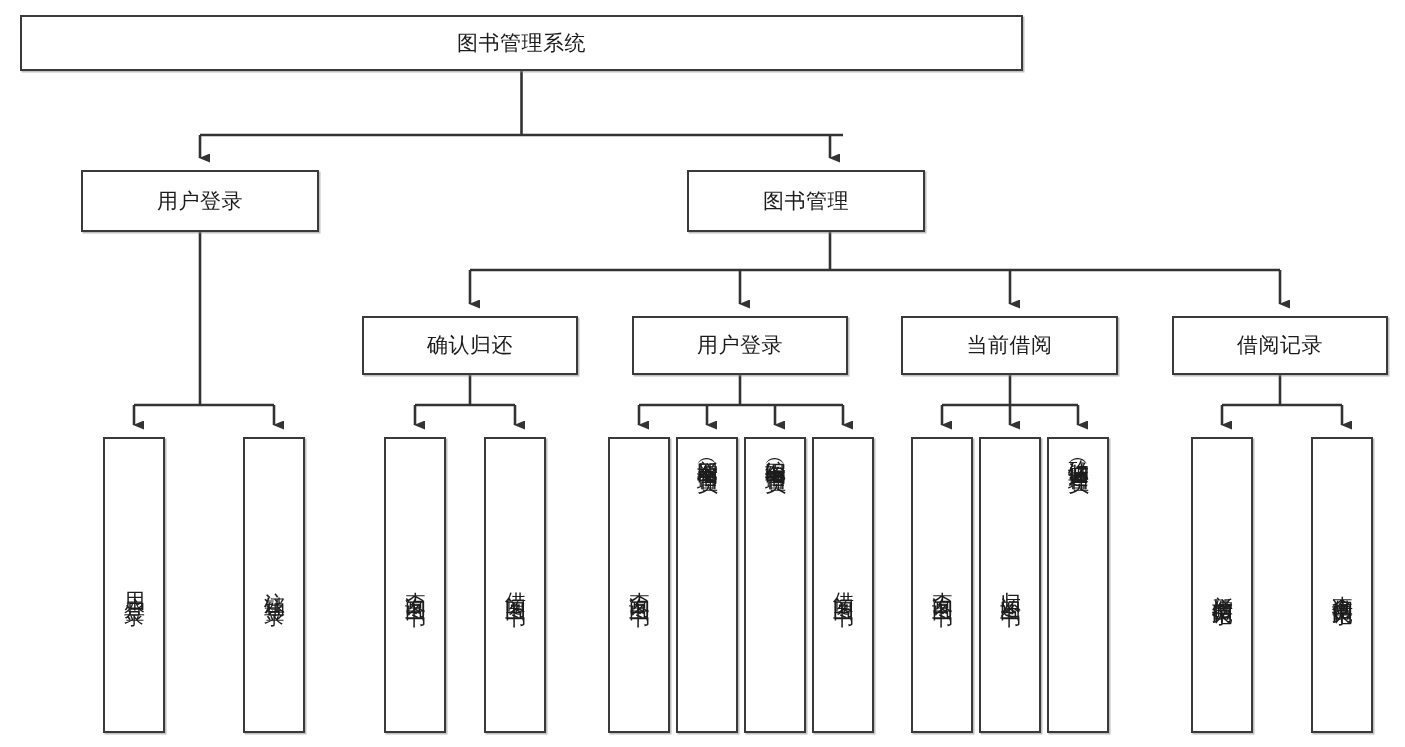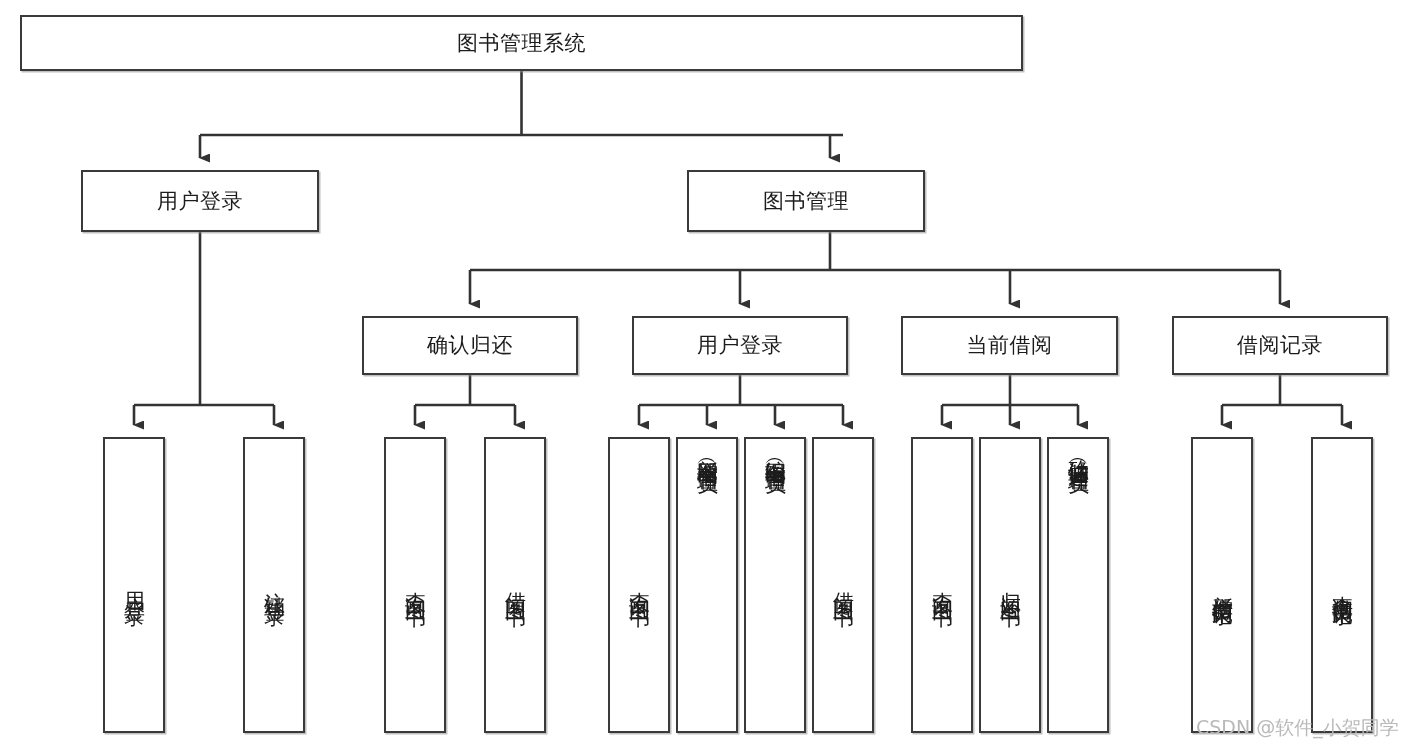--- a/index.html
+++ b/index.html
@@ -192,15 +192,14 @@
     <span class="label">确认归还（管理员）</span>
   </div>
 
   <div class="node vert tight" style="left:1191px; top:437px; width:62px; height:296px;">
     <span class="label">新增借阅记录</span>
   </div>
   <div class="node vert tight" style="left:1311px; top:437px; width:62px; height:296px;">
     <span class="label">查询借阅记录</span>
   </div>
 
-  <div class="watermark" style="left:1196px; top:715px;">CSDN @软件_小贺同学</div>
 
 </div>
 
 </body></html>

